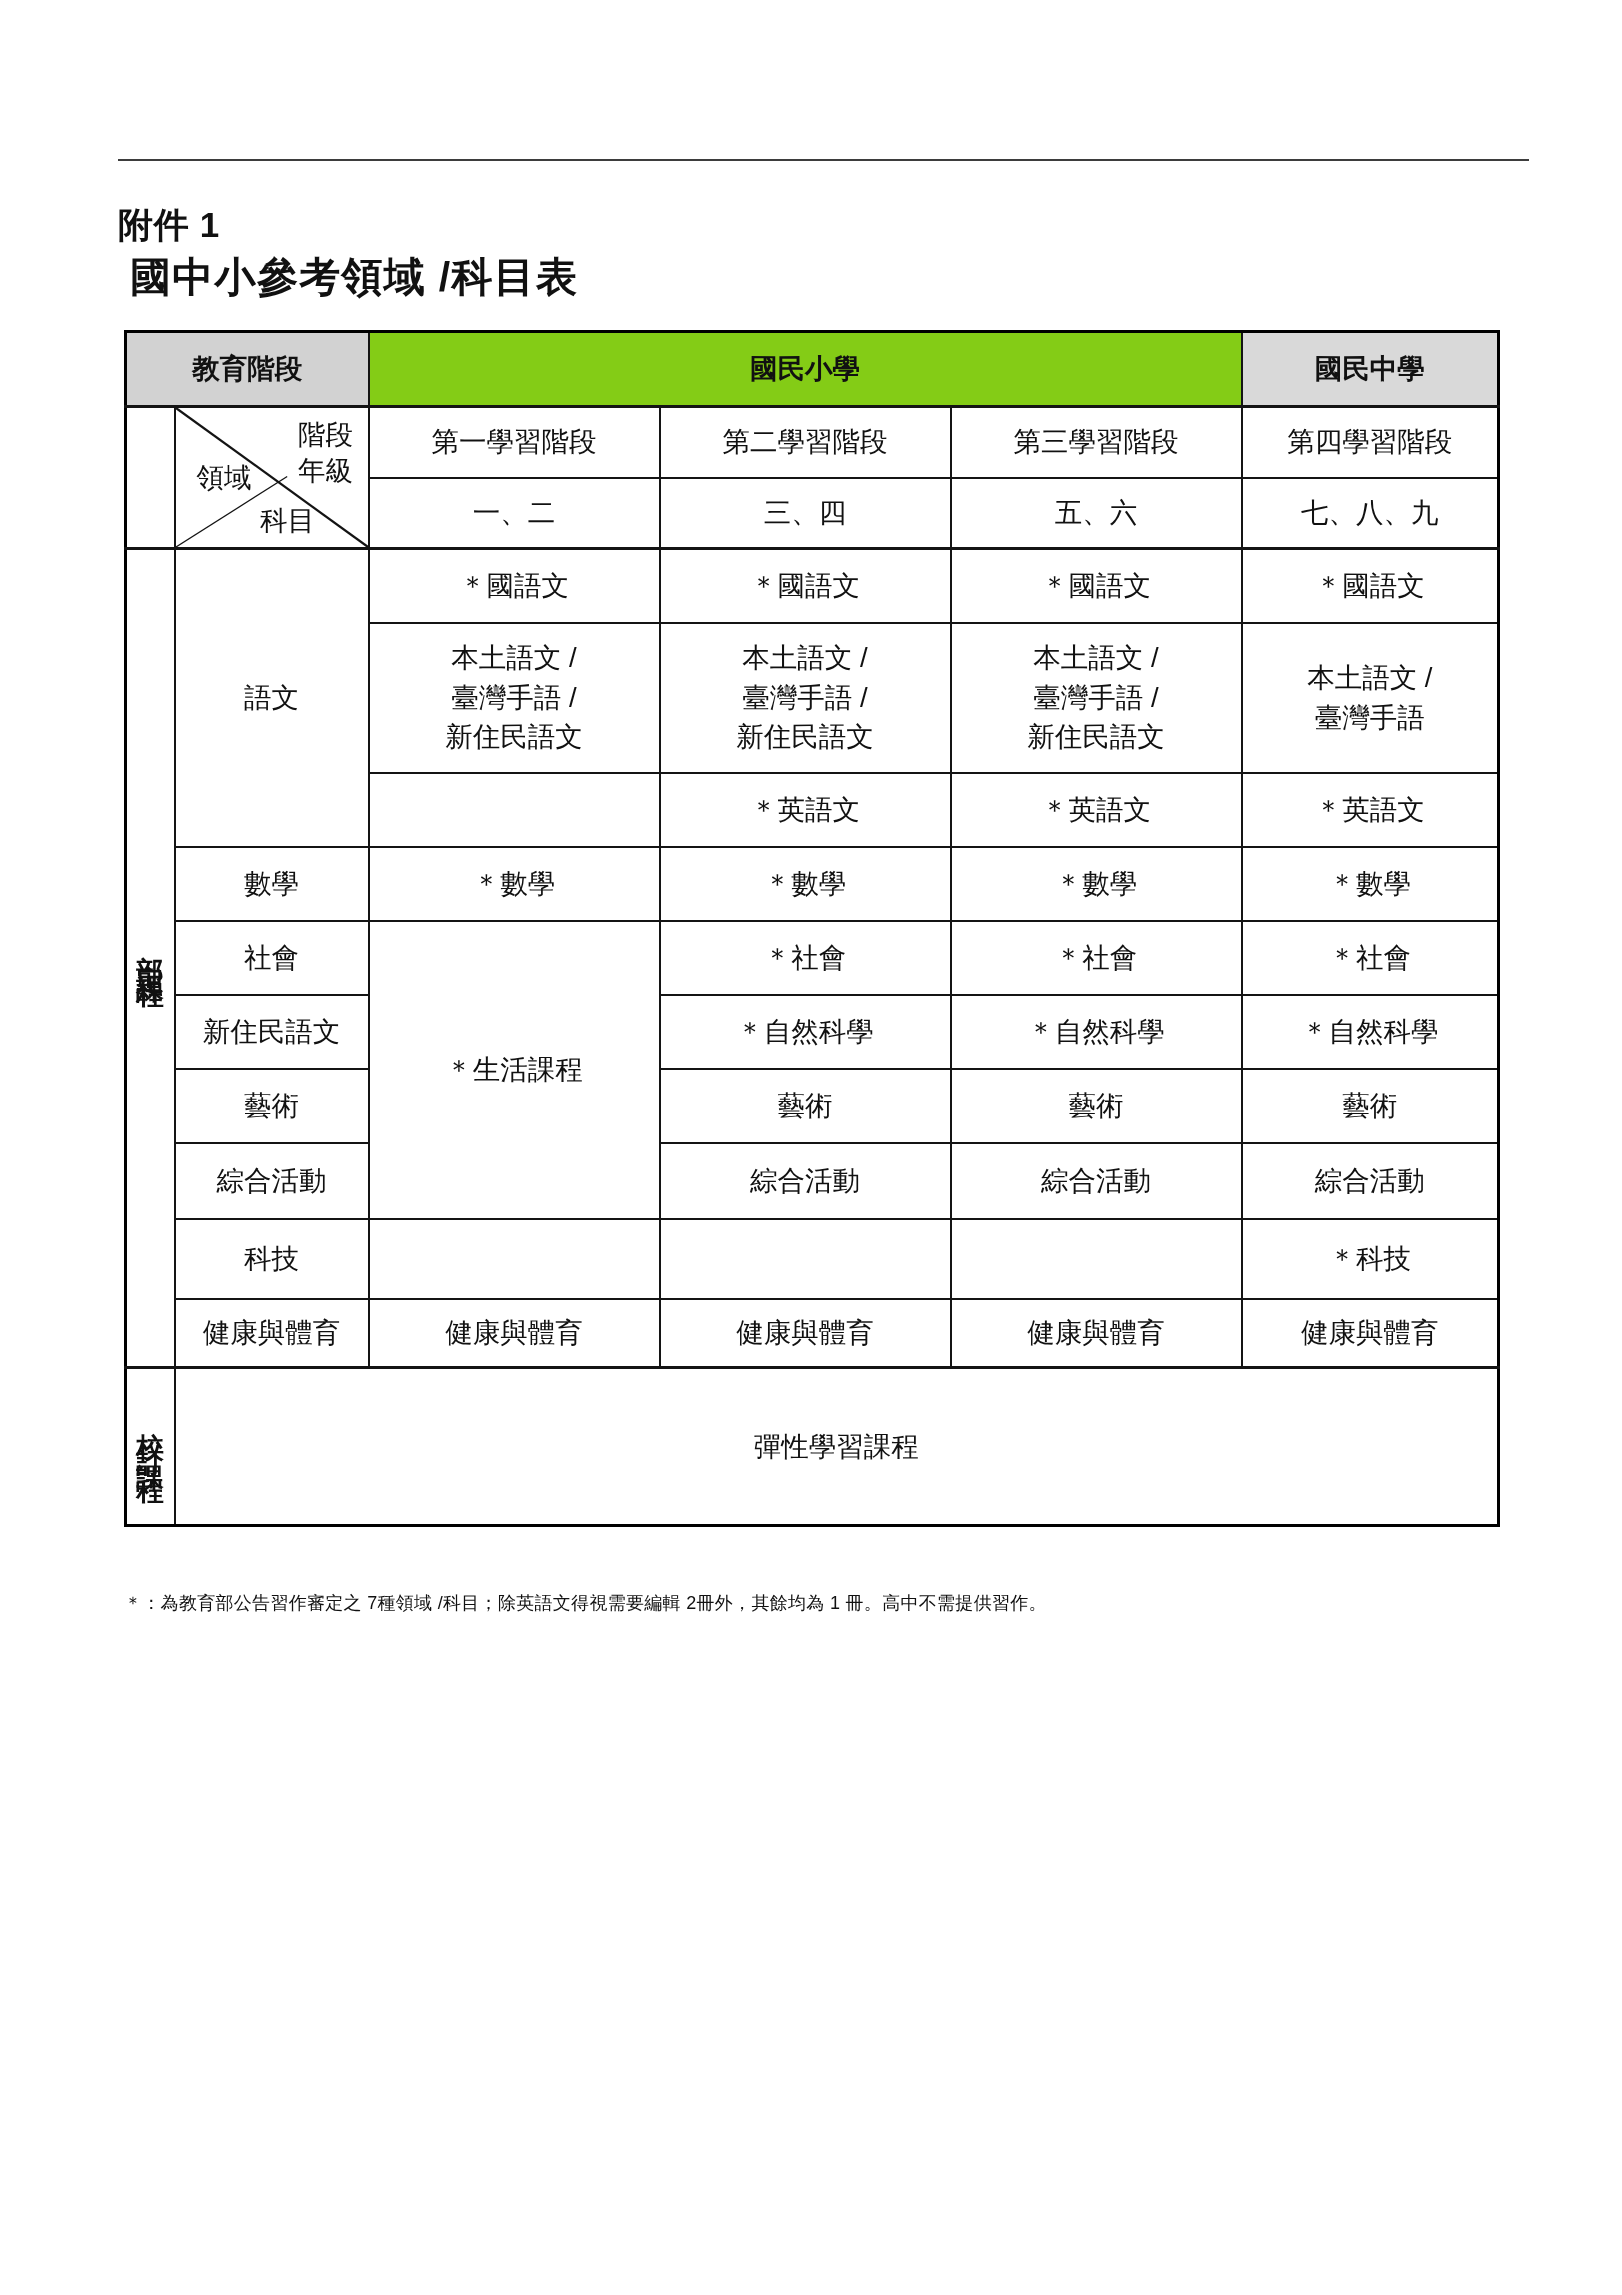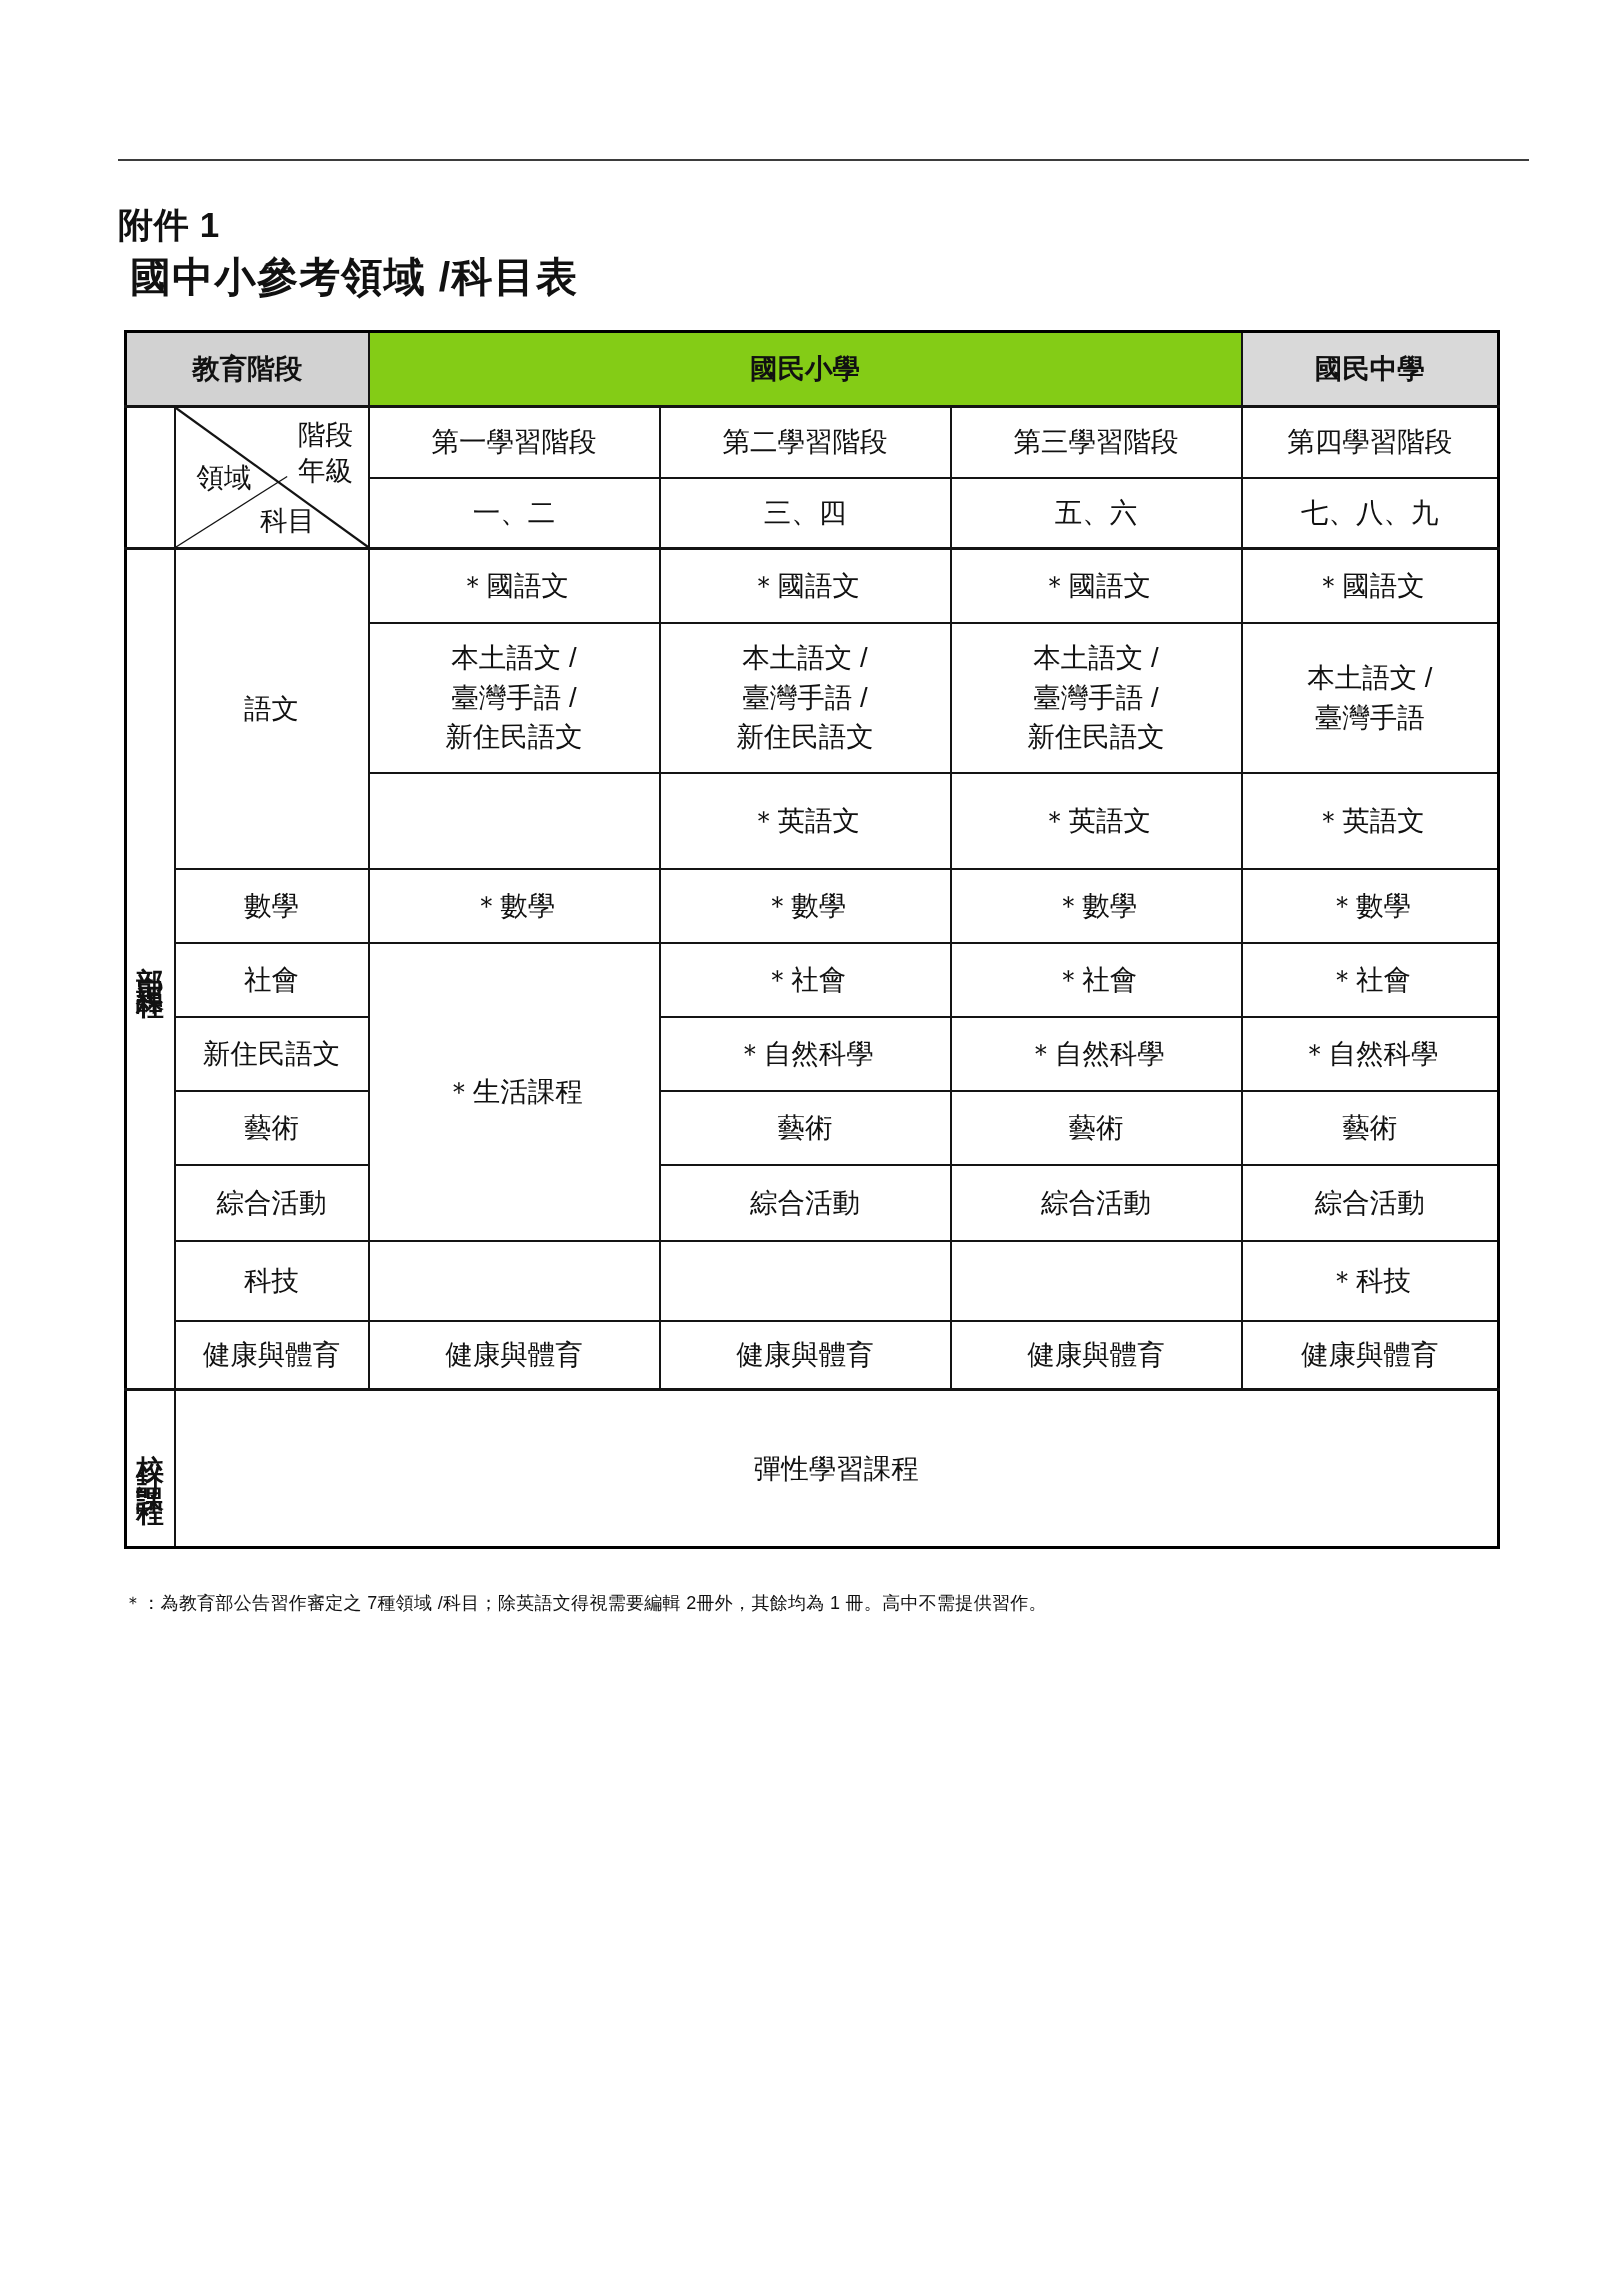--- a/index.html
+++ b/index.html
@@ -131,21 +131,21 @@
       <td class="pre">本土語文 /
 臺灣手語 /
 新住民語文</td>
       <td class="pre">本土語文 /
 臺灣手語 /
 新住民語文</td>
       <td class="pre">本土語文 /
 臺灣手語</td>
     </tr>
 
-    <tr style="height:96px">
+    <tr style="height:74px">
       <td></td>
       <td>＊英語文</td>
       <td>＊英語文</td>
       <td>＊英語文</td>
     </tr>
 
     <tr style="height:74px">
       <td>數學</td>
       <td>＊數學</td>
       <td>＊數學</td>

